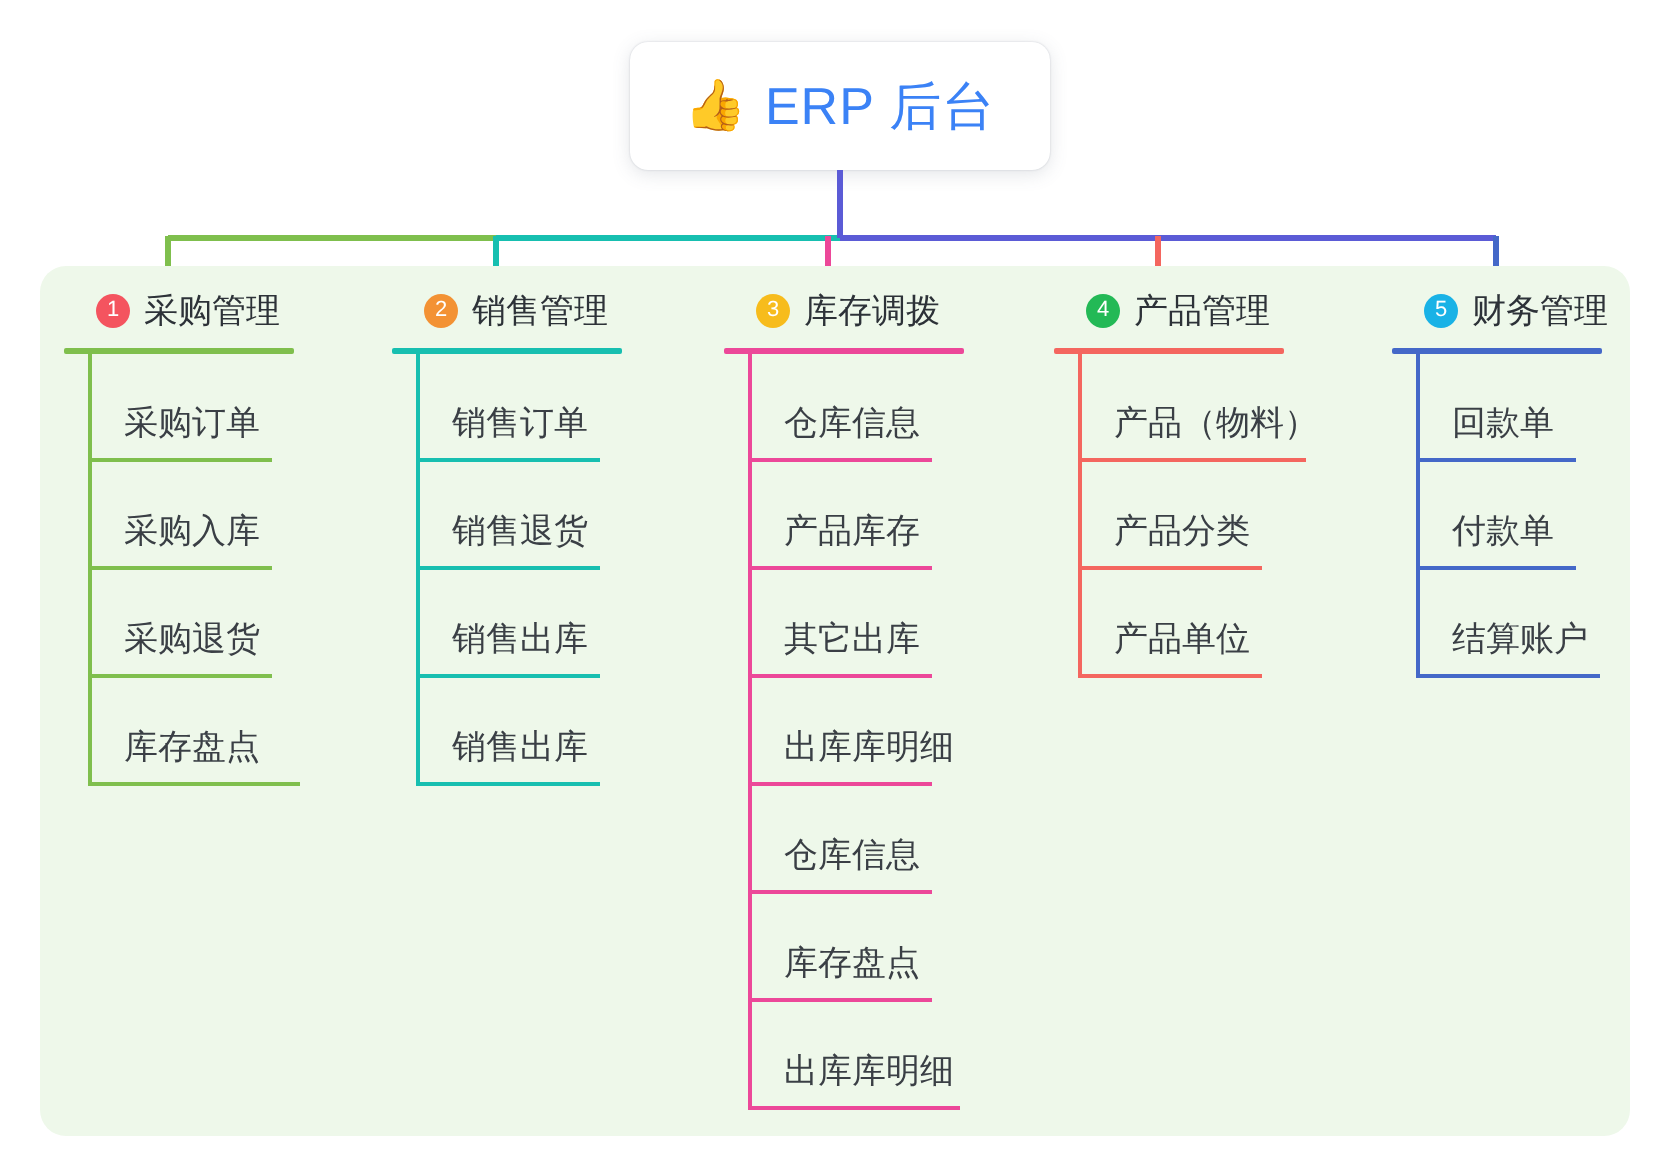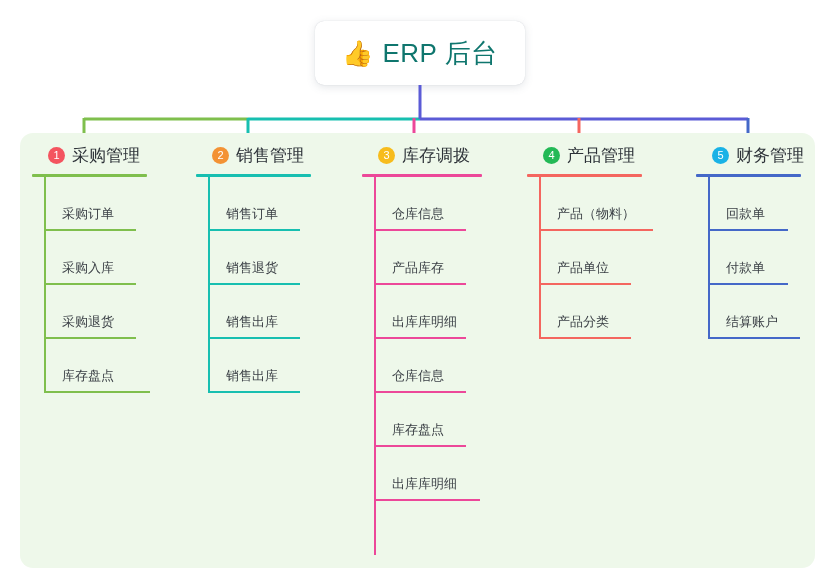--- a/index.html
+++ b/index.html
@@ -37,21 +37,21 @@
     gap: 9px;
     box-sizing: border-box;
   }
   #root-card .thumb {
     font-size: 25px;
     line-height: 1;
     display: inline-block;
   }
   #root-card .root-text {
     font-size: 26px;
-    color: #0f766e;
+    color: #3b82f6;
     letter-spacing: .5px;
     white-space: nowrap;
   }
 
   
   #connectors {
     position: absolute;
     left: 0;
     top: 0;
     width: 839px;
@@ -116,21 +116,21 @@
   .item {
     position: relative;
     height: 54px;
     box-sizing: border-box;
     padding-left: 30px;
   }
   .item-label {
     position: absolute;
     left: 30px;
     bottom: 8px;
-    font-size: 13px;
+    font-size: 17px;
     color: #3a3f45;
     white-space: nowrap;
   }
   .item-rule {
     position: absolute;
     left: 12px;
     bottom: 0;
     height: 2px;
   }
 </style>
@@ -221,20 +221,24 @@
           <div class="spine" style="background: rgb(236, 72, 153); height: 378px;"></div>
           <div class="item">
             <span class="item-label">仓库信息</span>
             <div class="item-rule" style="background: rgb(236, 72, 153); width: 92px;"></div>
           </div>
           <div class="item">
             <span class="item-label">产品库存</span>
             <div class="item-rule" style="background: rgb(236, 72, 153); width: 92px;"></div>
           </div>
           <div class="item">
+            <span class="item-label">其它出库</span>
+            <div class="item-rule" style="background: rgb(236, 72, 153); width: 92px;"></div>
+          </div>
+          <div class="item">
             <span class="item-label">出库库明细</span>
             <div class="item-rule" style="background: rgb(236, 72, 153); width: 92px;"></div>
           </div>
           <div class="item">
             <span class="item-label">仓库信息</span>
             <div class="item-rule" style="background: rgb(236, 72, 153); width: 92px;"></div>
           </div>
           <div class="item">
             <span class="item-label">库存盘点</span>
             <div class="item-rule" style="background: rgb(236, 72, 153); width: 92px;"></div>
@@ -251,27 +255,27 @@
           <span class="col-title">产品管理</span>
         </div>
         <div class="col-rule" style="background: rgb(244, 102, 95); width: 115px;"></div>
         <div class="items">
           <div class="spine" style="background: rgb(244, 102, 95); height: 162px;"></div>
           <div class="item">
             <span class="item-label">产品（物料）</span>
             <div class="item-rule" style="background: rgb(244, 102, 95); width: 114px;"></div>
           </div>
           <div class="item">
+            <span class="item-label">产品分类</span>
+            <div class="item-rule" style="background: rgb(244, 102, 95); width: 92px;"></div>
+          </div>
+          <div class="item">
             <span class="item-label">产品单位</span>
             <div class="item-rule" style="background: rgb(244, 102, 95); width: 92px;"></div>
           </div>
-          <div class="item">
-            <span class="item-label">产品分类</span>
-            <div class="item-rule" style="background: rgb(244, 102, 95); width: 92px;"></div>
-          </div>
         </div>
       </div>
       <div class="column" style="left: 696px; width: 140px;">
         <div class="col-header">
           <span class="badge" style="background: rgb(25, 178, 230);">5</span>
           <span class="col-title">财务管理</span>
         </div>
         <div class="col-rule" style="background: rgb(68, 104, 200); width: 105px;"></div>
         <div class="items">
           <div class="spine" style="background: rgb(68, 104, 200); height: 162px;"></div>

